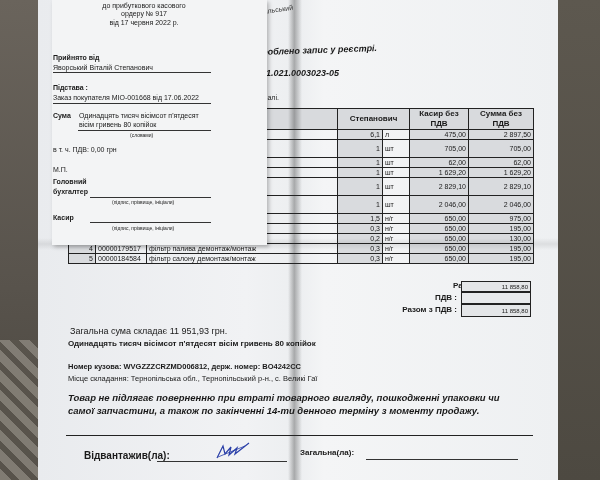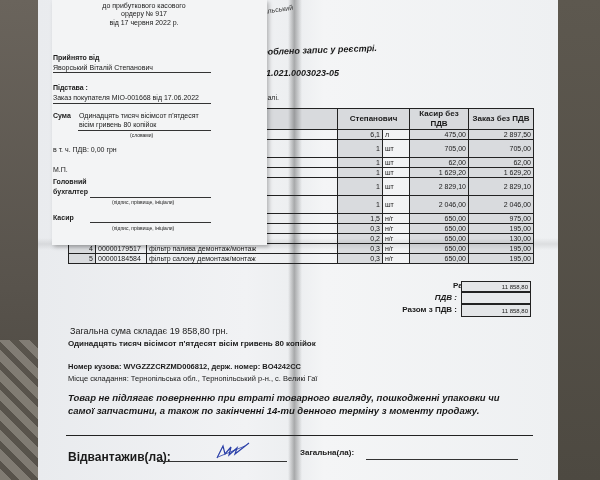--- a/index.html
+++ b/index.html
@@ -42,21 +42,21 @@
 <div class="abs t-small" style="left:262px;top:94px;">ніалі.</div>
 
 <table class="items">
   <thead>
     <tr>
       <th style="width:22px;"></th>
       <th style="width:46px;"></th>
       <th style="width:186px;"></th>
       <th colspan="2" style="width:66px;">Степанович</th>
       <th style="width:54px;">Касир без ПДВ</th>
-      <th style="width:60px;">Заказ без ПДВ</th>
+      <th style="width:60px;">Сумма без ПДВ</th>
     </tr>
   </thead>
   <tbody>
     <tr>
       <td class="num"></td>
       <td></td>
       <td>0 (504.00/507.00)</td>
       <td class="num" style="width:40px;">6,1</td>
       <td class="unit" style="width:22px;">л</td>
       <td class="num">475,00</td>
@@ -150,35 +150,35 @@
       <td class="num">0,3</td>
       <td class="unit">н/г</td>
       <td class="num">650,00</td>
       <td class="num">195,00</td>
     </tr>
   </tbody>
 </table>
 
 <div class="abs bold" style="left:420px;top:281px;font-size:8px;text-align:right;width:60px;">Разом:</div>
 <div class="tot-box" style="left:461px;top:281px;width:70px;height:11px;line-height:10px;">11 858,80</div>
-<div class="abs bold" style="left:420px;top:293px;font-size:8px;text-align:right;width:37px;font-style:italic;">ПДВ :</div>
+<div class="abs bold" style="left:420px;top:293px;font-size:8px;text-align:right;width:37px;">ПДВ :</div>
 <div class="tot-box" style="left:461px;top:292px;width:70px;height:12px;line-height:11px;background:#e8eaec;"></div>
 <div class="abs bold" style="left:395px;top:305px;font-size:8px;text-align:right;width:62px;">Разом з ПДВ :</div>
 <div class="tot-box" style="left:461px;top:304px;width:70px;height:13px;line-height:12px;">11 858,80</div>
 
-<div class="abs t-9" style="left:70px;top:326px;">Загальна сума  складає 19 858,80 грн.</div>
+<div class="abs t-9" style="left:70px;top:326px;">Загальна сума  складає 11 951,93 грн.</div>
 <div class="abs bold" style="left:68px;top:339px;font-size:8px;">Одинадцять тисяч вісімсот п'ятдесят вісім гривень 80 копійок</div>
 <div class="abs bold" style="left:68px;top:362px;font-size:7.5px;">Номер кузова: WVGZZZCRZMD006812, держ. номер: BO4242CC</div>
 <div class="abs" style="left:68px;top:374px;font-size:7.5px;">Місце складання: Тернопільська обл., Тернопільський р-н., с. Великі Гаї</div>
 
 <div class="abs bold italic" style="left:68px;top:392px;font-size:9.5px;">Товар не підлягає поверненню при втраті товарного вигляду, пошкодженні упаковки чи</div>
 <div class="abs bold italic" style="left:68px;top:405px;font-size:9.5px;">самої запчастини, а також по закінченні 14-ти денного терміну з моменту продажу.</div>
 
 <div class="line" style="left:66px;top:435px;width:467px;border-top:1.5px solid #222;"></div>
-<div class="abs bold" style="left:68px;top:450px;font-size:12px;">Відвантажив(ла):</div>
+<div class="abs bold" style="left:84px;top:450px;font-size:10px;">Відвантажив(ла):</div>
 <div class="line" style="left:157px;top:461px;width:130px;"></div>
 <svg class="sign" style="left:215px;top:440px;" viewBox="0 0 40 22">
   <path d="M2 18 L8 6 L10 14 L16 7 L14 15 L22 8 L20 14 L34 3" stroke="#2a3fa8" stroke-width="1.2" fill="none"></path>
   <path d="M3 17 Q15 12 30 6" stroke="#2a3fa8" stroke-width="0.8" fill="none"></path>
 </svg>
 <div class="abs bold" style="left:300px;top:448px;font-size:8px;">Загальна(ла):</div>
 <div class="line" style="left:366px;top:459px;width:152px;"></div>
 
 <div class="fold-v"></div>
 <div class="fold-h"></div>

